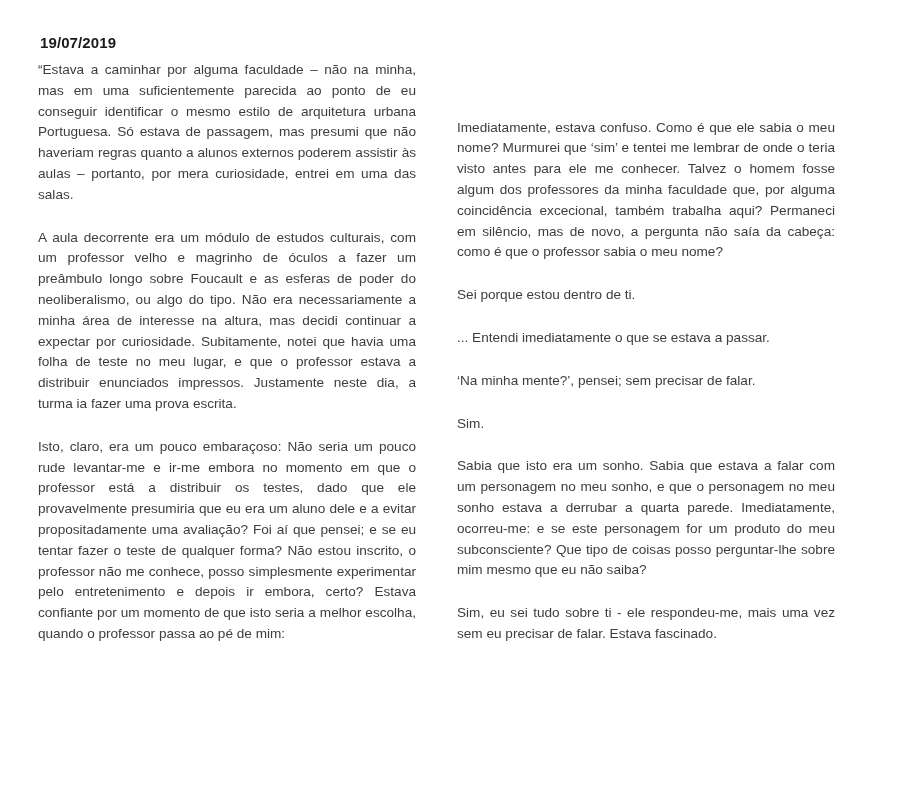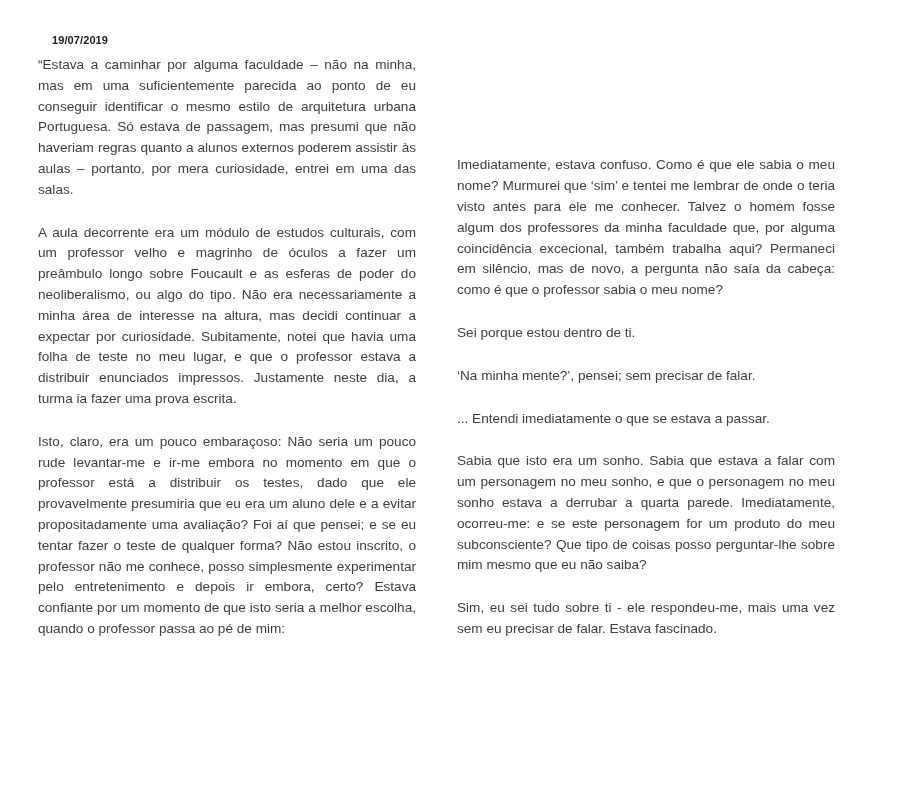--- a/index.html
+++ b/index.html
@@ -15,25 +15,25 @@
     overflow: hidden;
   }
   .page {
     position: relative;
     width: 914px;
     height: 786px;
     box-sizing: border-box;
     padding: 34px 76px 0 38px;
   }
   .date-heading {
-    font-size: 11px;
+    font-size: 15px;
     font-weight: bold;
     color: #1a1a1a;
     letter-spacing: 0.1px;
-    margin: 0 0 9px 12px;
+    margin: 0 0 9px 0;
     padding-left: 2px;
   }
   .columns {
     display: flex;
     flex-direction: row;
     align-items: flex-end;
     gap: 41px;
   }
   .col {
     width: 378px;
@@ -65,20 +65,21 @@
 
     <div class="col left">
       <p>“Estava a caminhar por alguma faculdade – não na minha, mas em uma suficientemente parecida ao ponto de eu conseguir identificar o mesmo estilo de arquitetura urbana Portuguesa. Só estava de passagem, mas presumi que não haveriam regras quanto a alunos externos poderem assistir às aulas – portanto, por mera curiosidade, entrei em uma das salas.</p>
       <p>A aula decorrente era um módulo de estudos culturais, com um professor velho e magrinho de óculos a fazer um preâmbulo longo sobre Foucault e as esferas de poder do neoliberalismo, ou algo do tipo. Não era necessariamente a minha área de interesse na altura, mas decidi continuar a expectar por curiosidade. Subitamente, notei que havia uma folha de teste no meu lugar, e que o professor estava a distribuir enunciados impressos. Justamente neste dia, a turma ia fazer uma prova escrita.</p>
       <p>Isto, claro, era um pouco embaraçoso: Não seria um pouco rude levantar-me e ir-me embora no momento em que o professor está a distribuir os testes, dado que ele provavelmente presumiria que eu era um aluno dele e a evitar propositadamente uma avaliação? Foi aí que pensei; e se eu tentar fazer o teste de qualquer forma? Não estou inscrito, o professor não me conhece, posso simplesmente experimentar pelo entretenimento e depois ir embora, certo? Estava confiante por um momento de que isto seria a melhor escolha, quando o professor passa ao pé de mim:</p>
     </div>
 
     <div class="col right">
       <p>Imediatamente, estava confuso. Como é que ele sabia o meu nome? Murmurei que ‘sim’ e tentei me lembrar de onde o teria visto antes para ele me conhecer. Talvez o homem fosse algum dos professores da minha faculdade que, por alguma coincidência excecional, também trabalha aqui? Permaneci em silêncio, mas de novo, a pergunta não saía da cabeça: como é que o professor sabia o meu nome?</p>
       <p class="italic">Sei porque estou dentro de ti.</p>
+      <p>... Entendi imediatamente o que se estava a passar.</p>
       <p>‘Na minha mente?’, pensei; sem precisar de falar.</p>
-      <p>... Entendi imediatamente o que se estava a passar.</p>
+      <p class="italic">Sim.</p>
       <p>Sabia que isto era um sonho. Sabia que estava a falar com um personagem no meu sonho, e que o personagem no meu sonho estava a derrubar a quarta parede. Imediatamente, ocorreu-me: e se este personagem for um produto do meu subconsciente? Que tipo de coisas posso perguntar-lhe sobre mim mesmo que eu não saiba?</p>
       <p class="italic">Sim, eu sei tudo sobre ti - ele respondeu-me, mais uma vez sem eu precisar de falar. Estava fascinado.</p>
     </div>
 
   </div>
 </div>
 
 </body></html>

